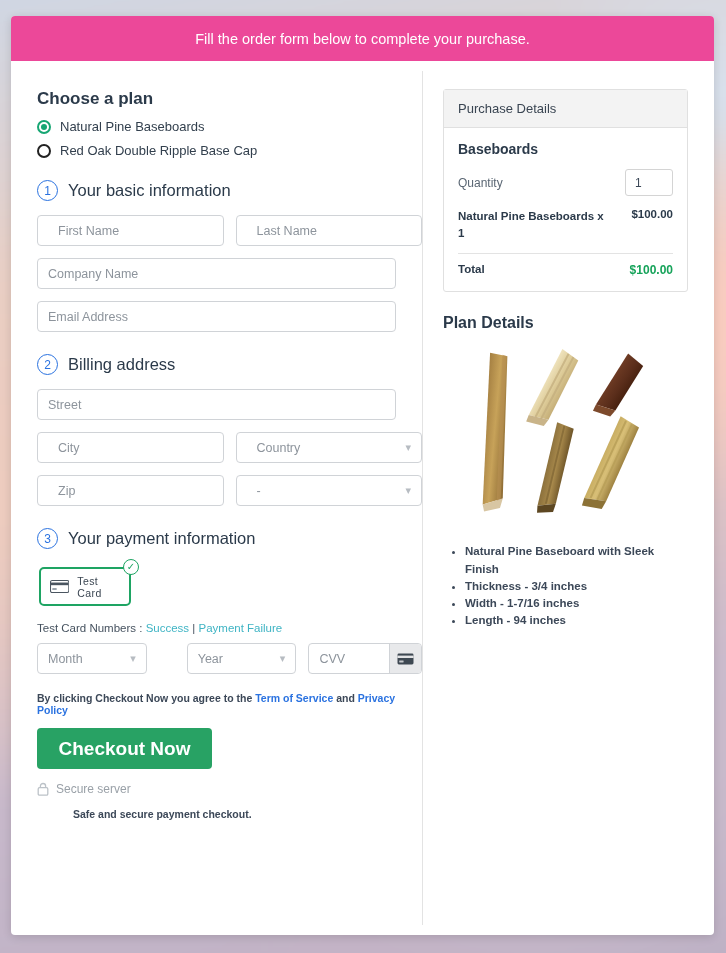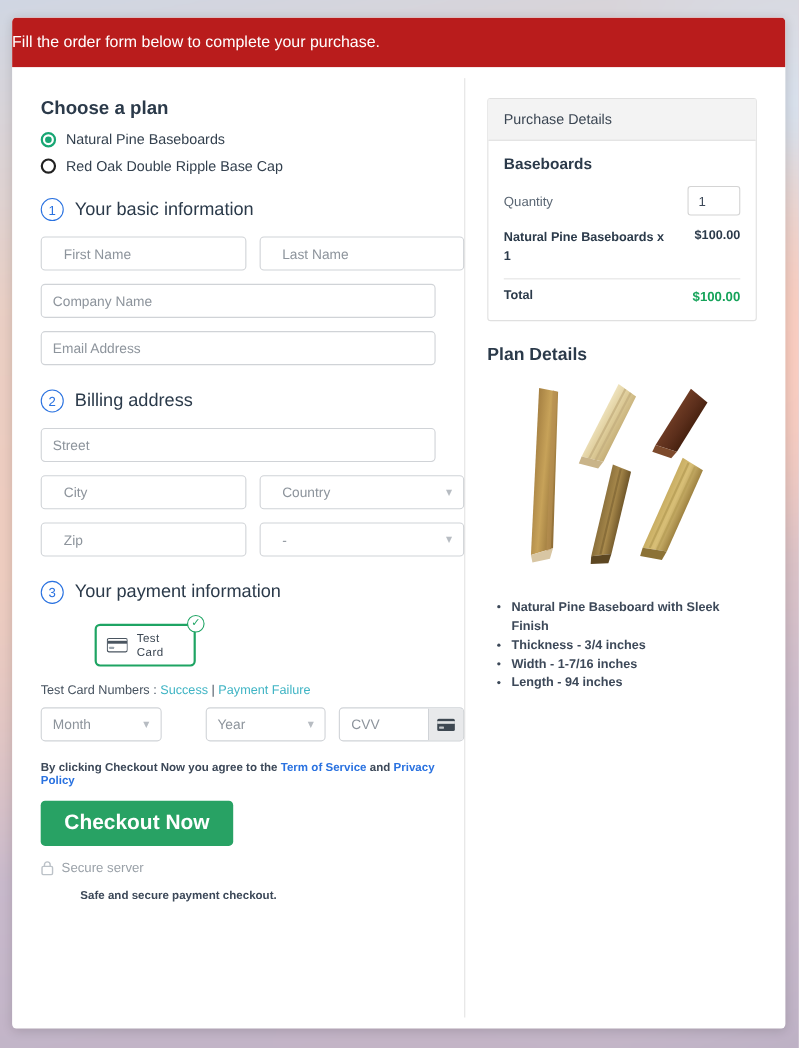--- a/index.html
+++ b/index.html
@@ -33,24 +33,24 @@
   #card {
     position: absolute; left: 11px; top: 16px;
     width: 703px; height: 919px;
     background: #ffffff;
     border-radius: 4px;
     box-shadow: 0 2px 10px rgba(0,0,0,.14);
     overflow: hidden;
     display: flex; flex-direction: column;
   }
   #banner {
-    background: #b91c1c;
+    background: #ec4899;
     color: #ffffff;
     height: 45px;
-    display: flex; align-items: center; 
+    display: flex; align-items: center; justify-content: center;
     font-size: 14.5px;
   }
   #body { flex: 1; display: flex; min-height: 0; }
   #left { width: 411px; padding: 28px 0 0 26px; }
   #divider { width: 1px; background: #e3e3e3; margin: 10px 0 10px 0; }
   #right { flex: 1; padding: 28px 26px 0 20px; }
 
   
   h2.section { font-size: 17px; font-weight: bold; color: #2b3a4a; margin: 0 0 10px 0; }
   .step-head { display: flex; align-items: center; gap: 10px; margin: 22px 0 14px 0; }
@@ -87,21 +87,20 @@
     border-left: 1px solid #d0d3d7; border-radius: 0 3px 3px 0;
     display: flex; align-items: center; justify-content: center;
   }
 
   
   .pm-wrap { position: relative; display: inline-block; margin: 4px 0 0 2px; }
   .pm {
     width: 92px; height: 39px; border: 2px solid #1ea463; border-radius: 5px;
     display: flex; align-items: center; gap: 8px; padding: 0 9px;
     background: #fff;
-    margin-left: 47px;
   }
   .pm-label { font-size: 10.5px; color: #3b4652; letter-spacing: .4px; }
   .pm-badge {
     position: absolute; right: -8px; top: -8px;
     width: 16px; height: 16px; border-radius: 50%;
     background: #fff; border: 1.6px solid #1ea463;
     display: flex; align-items: center; justify-content: center;
     color: #1ea463; font-size: 10px; line-height: 1;
   }
   .testnums { font-size: 11.5px; color: #46525f; margin: 16px 0 9px 0; }

